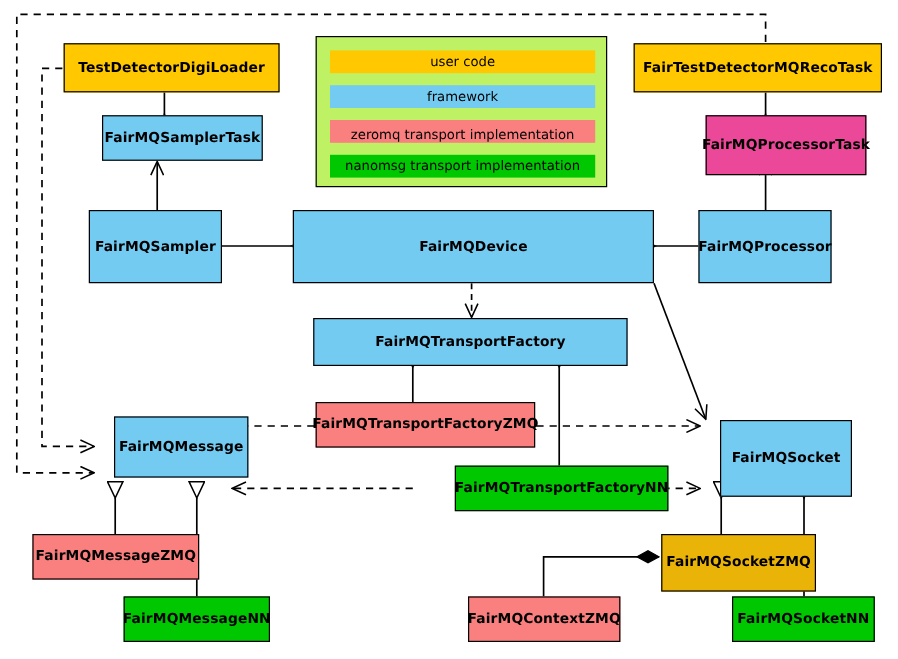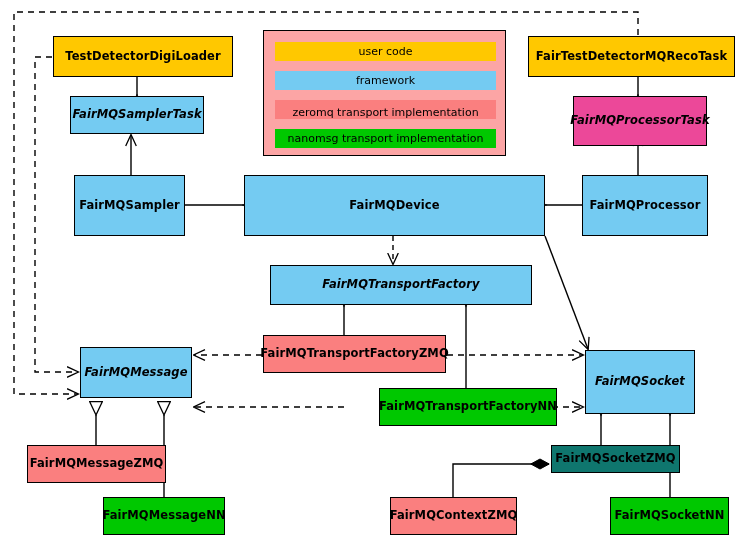--- a/index.html
+++ b/index.html
@@ -31,27 +31,27 @@
     justify-content: center;
     text-align: center;
     font-size: 11.5px;
     font-weight: bold;
     color: #000000;
     line-height: 1.15;
     letter-spacing: 0.1px;
     padding: 1px 6px;
   }
   .node-box.abstract {
-    font-style: italic;
+    margin-left: 15px;
   }
   .legend-frame {
     position: absolute;
     box-sizing: border-box;
     border: 1.6px solid #000000;
-    background: #fca5a5;
+    background: #bef264;
     left: 263px;
     top: 30px;
     width: 243px;
     height: 126px;
   }
   .legend-row {
     position: absolute;
     left: 11px;
     width: 221px;
     height: 19px;
@@ -148,30 +148,30 @@
       </div>
       <div class="node-box abstract" style="left: 70px; top: 96px; width: 134px; height: 38px; background: rgb(116, 203, 242);">
         <span>FairMQSamplerTask</span>
       </div>
       <div class="node-box" style="left: 74px; top: 175px; width: 111px; height: 61px; background: rgb(116, 203, 242);">
         <span>FairMQSampler</span>
       </div>
       <div class="node-box" style="left: 244px; top: 175px; width: 301px; height: 61px; background: rgb(116, 203, 242);">
         <span>FairMQDevice</span>
       </div>
-      <div class="node-box" style="left: 582px; top: 175px; width: 126px; height: 61px; background: rgb(116, 203, 242);">
+      <div class="node-box" style="left: 582px; top: 175px; width: 111px; height: 61px; background: rgb(116, 203, 242);">
         <span>FairMQProcessor</span>
       </div>
       <div class="node-box" style="left: 528px; top: 36px; width: 207px; height: 41px; background: rgb(255, 200, 0);">
         <span>FairTestDetectorMQRecoTask</span>
       </div>
       <div class="node-box abstract" style="left: 573px; top: 96px; width: 134px; height: 50px; background: #ec4899;">
         <span>FairMQProcessorTask</span>
       </div>
-      <div class="node-box abstract" style="left: 270px; top: 265px; width: 262px; height: 40px; background: rgb(116, 203, 242);">
+      <div class="node-box abstract" style="left: 246px; top: 265px; width: 262px; height: 40px; background: rgb(116, 203, 242);">
         <span>FairMQTransportFactory</span>
       </div>
       <div class="node-box" style="left: 263px; top: 335px; width: 183px; height: 38px; background: rgb(250, 127, 127);">
         <span>FairMQTransportFactoryZMQ</span>
       </div>
       <div class="node-box" style="left: 355px; top: 388px; width: 178px; height: 38px; background: rgb(0, 200, 0); margin-left: 24px;">
         <span>FairMQTransportFactoryNN</span>
       </div>
       <div class="node-box abstract" style="left: 80px; top: 347px; width: 112px; height: 51px; background: rgb(116, 203, 242);">
         <span>FairMQMessage</span>
@@ -181,21 +181,21 @@
       </div>
       <div class="node-box" style="left: 27px; top: 445px; width: 139px; height: 38px; background: rgb(250, 127, 127);">
         <span>FairMQMessageZMQ</span>
       </div>
       <div class="node-box" style="left: 103px; top: 497px; width: 122px; height: 38px; background: rgb(0, 200, 0);">
         <span>FairMQMessageNN</span>
       </div>
       <div class="node-box" style="left: 390px; top: 497px; width: 127px; height: 38px; background: rgb(250, 127, 127);">
         <span>FairMQContextZMQ</span>
       </div>
-      <div class="node-box" style="left: 551px; top: 445px; width: 129px; height: 28px; background: #0f766e;">
+      <div class="node-box" style="left: 551px; top: 445px; width: 129px; height: 48px; background: #eab308;">
         <span>FairMQSocketZMQ</span>
       </div>
       <div class="node-box" style="left: 610px; top: 497px; width: 119px; height: 38px; background: rgb(0, 200, 0);">
         <span>FairMQSocketNN</span>
       </div>
     </div>
 
 </div>
 
 </body></html>

